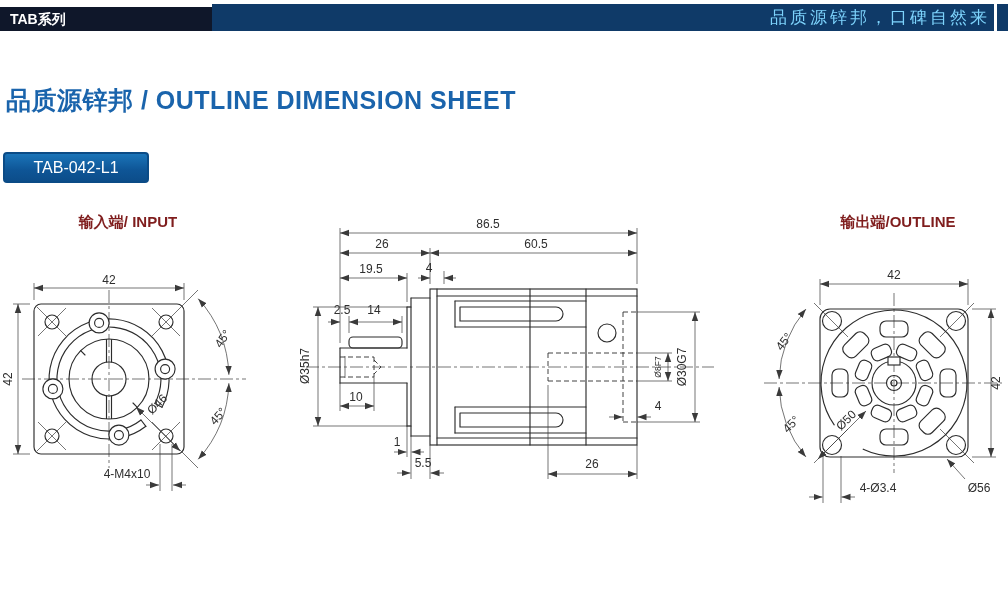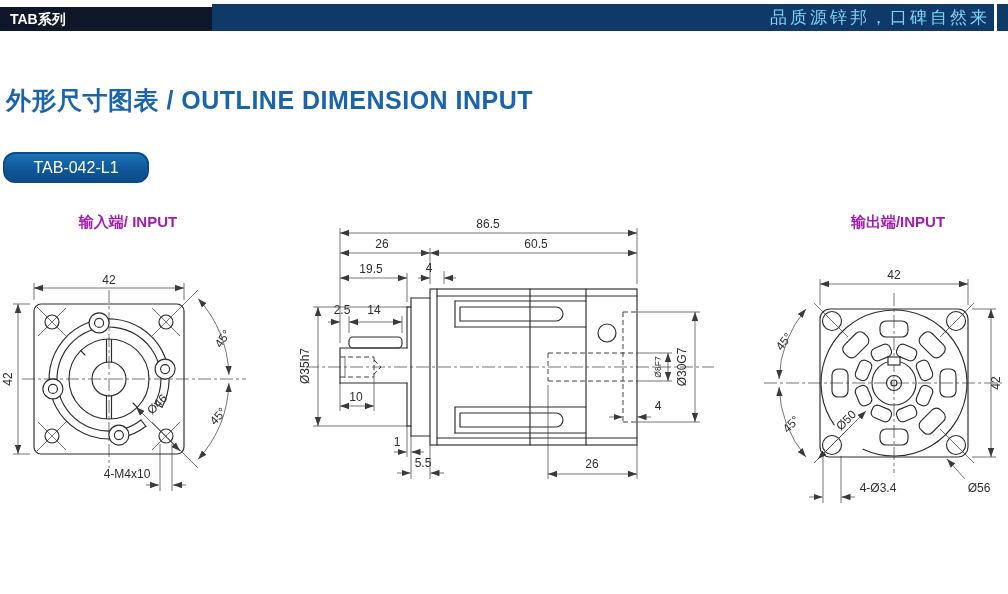--- a/index.html
+++ b/index.html
@@ -6,25 +6,25 @@
   .page{position:relative;width:1008px;height:594px;background:#ffffff;overflow:hidden;
         font-family:"Liberation Sans","DejaVu Sans",sans-serif;
         border-right:1px solid #d9d9d9;border-bottom:1px solid #c9c9c9;}
   .bar-light{position:absolute;left:0;top:7px;width:212px;height:24px;background:#0f172a;
              color:#fff;font-size:14px;font-weight:bold;line-height:24px;padding-left:10px;box-sizing:border-box;}
   .bar-navy{position:absolute;left:212px;top:4px;width:796px;height:27px;background:#0F3A68;}
   .slogan{position:absolute;right:18px;top:2px;color:#7dd3fc;font-size:17px;letter-spacing:3px;
           font-family:"Liberation Serif","DejaVu Serif",serif;}
   .navy-notch{position:absolute;left:782px;top:0;width:3px;height:27px;background:#ffffff;}
   .main-title{position:absolute;left:6px;top:84px;font-size:25px;font-weight:bold;color:#1A64AC;letter-spacing:0.5px;}
-  .model-badge{position:absolute;left:3px;top:152px;width:146px;height:31px;border-radius:12px;
+  .model-badge{position:absolute;left:3px;top:152px;width:146px;height:31px;border-radius:4px;
                background:linear-gradient(180deg,#1b74b8 0%,#0e5596 60%,#0c4d8a 100%);
                border:2px solid #0b4b86;box-sizing:border-box;color:#fff;font-size:16px;
                text-align:center;line-height:27px;}
-  .view-label{position:absolute;top:213px;font-size:15px;font-weight:600;color:#a21caf;text-align:center;width:160px;}
+  .view-label{position:absolute;top:213px;font-size:15px;font-weight:600;color:#7f1d1d;text-align:center;width:160px;}
   .vl-in{left:48px;} .vl-out{left:818px;}
   svg{position:absolute;}
   .ol{stroke:#2c2c2c;stroke-width:1.15;fill:none;stroke-linecap:round;}
   .olf{stroke:#2c2c2c;stroke-width:1.15;fill:#ffffff;}
   .cl{stroke:#3a3a3a;stroke-width:0.7;fill:none;stroke-dasharray:13 3 3 3;}
   .hid{stroke:#2c2c2c;stroke-width:0.9;fill:none;stroke-dasharray:5 3;}
   .dm{stroke:#3a3a3a;stroke-width:0.7;fill:none;}
   .dt{font-size:12px;fill:#2e2e2e;}
   .dts{font-size:8.5px;fill:#2e2e2e;}
 </style>
@@ -32,25 +32,25 @@
 <body>
 
 <div class="page">
 
   <div class="bar-light"><span>TAB系列</span></div>
   <div class="bar-navy">
     <span class="slogan">品质源锌邦，口碑自然来</span>
     <span class="navy-notch"></span>
   </div>
 
-  <div class="main-title">外形尺寸图表 / OUTLINE DIMENSION INPUT</div>
+  <div class="main-title">品质源锌邦 / OUTLINE DIMENSION SHEET</div>
   <div class="model-badge">TAB-042-L1</div>
 
   <div class="view-label vl-in">输入端/ INPUT</div>
-  <div class="view-label vl-out">输出端/INPUT</div>
+  <div class="view-label vl-out">输出端/OUTLINE</div>
 
   <svg style="left:0;top:200px" width="260" height="310" viewBox="0 200 260 310">
     <defs>
       <marker id="aL" markerWidth="10" markerHeight="8" refX="9" refY="4" orient="auto-start-reverse" markerUnits="userSpaceOnUse">
         <path d="M0,0.8 L9,4 L0,7.2 z" fill="#3a3a3a"></path>
       </marker>
     </defs>
     <g>
       <line class="cl" x1="22" y1="379" x2="246" y2="379"></line>
       <line class="cl" x1="109" y1="290" x2="109" y2="468"></line>

